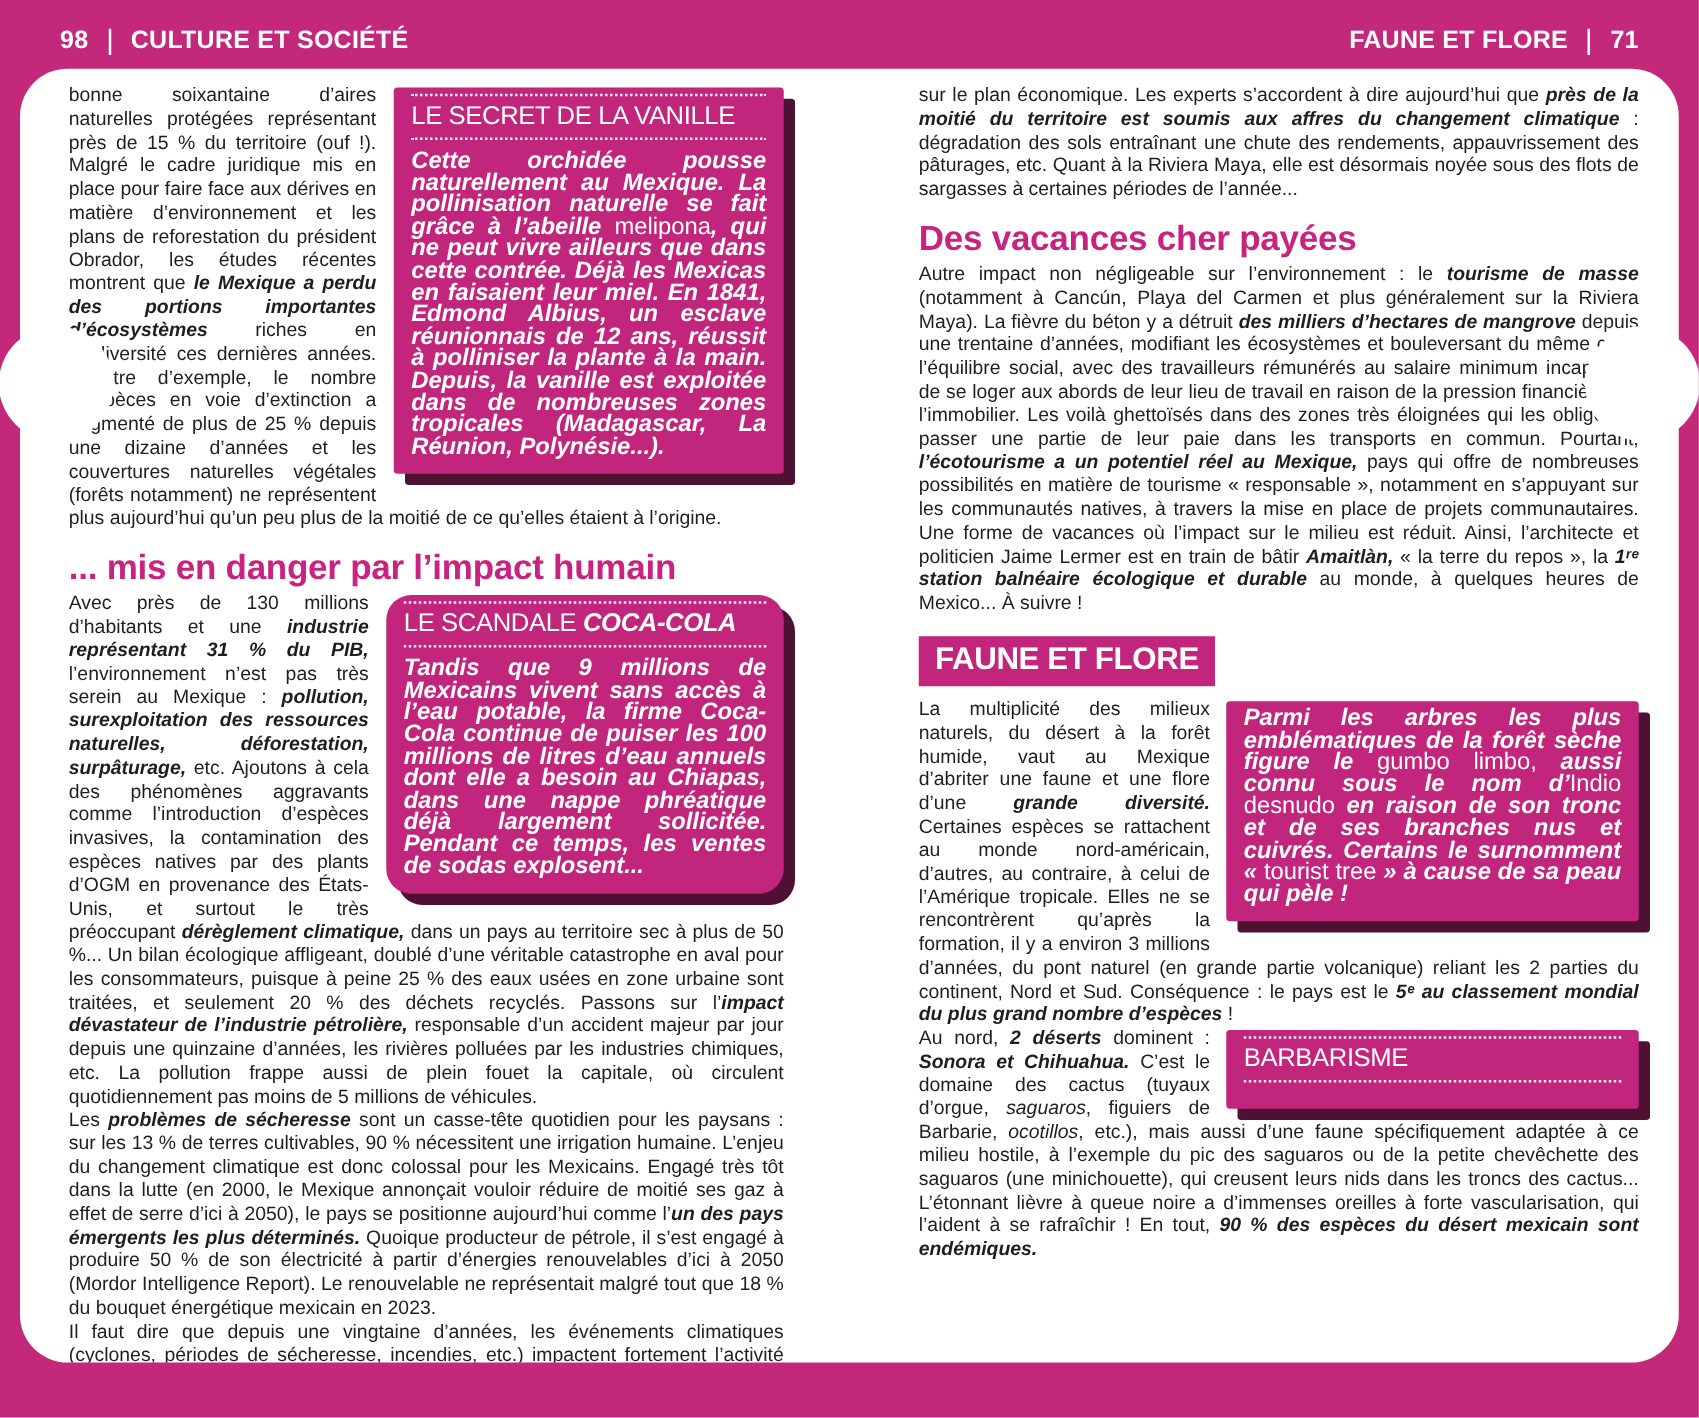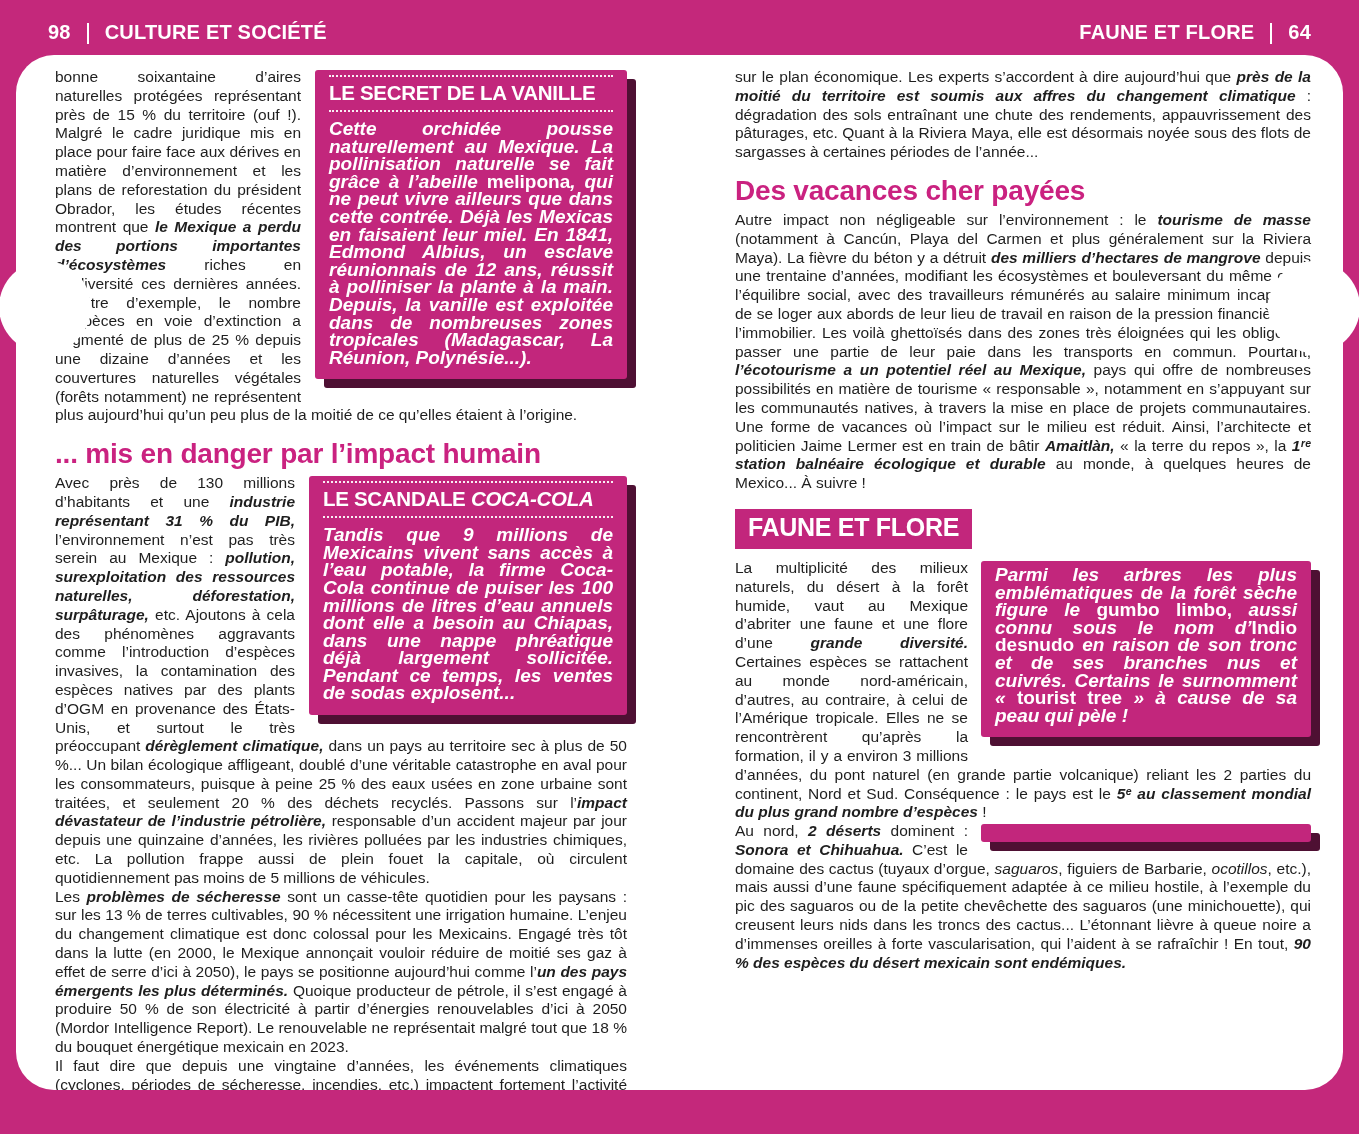--- a/index.html
+++ b/index.html
@@ -41,47 +41,47 @@
     box-shadow:9px 9px 0 var(--callout_shadow);padding:5px 14px 13px;
   }
   .callout-title{
     font-size:20.5px;font-weight:bold;letter-spacing:-0.3px;
     padding:4px 0 5px;margin-bottom:8px;
     border-top:2px dotted rgba(255,255,255,.92);
     border-bottom:2px dotted rgba(255,255,255,.92);
   }
   .callout-body{font-size:19px;line-height:17.6px;text-align:justify;font-weight:bold;}
   .callout-vanille{width:312px;margin:2px 0 10px 14px;}
-  .callout-coca{width:318px;margin:2px 0 10px 14px;}
+  .callout-coca{width:318px;margin:2px 0 10px 14px;border-radius:20px;}
   .callout-soleil{width:330px;margin:2px 0 10px 13px;}
   .callout-barbarisme{width:330px;margin:2px 0 10px 13px;}
   .section-title{
     display:inline-block;background:var(--callout);color:#fff;
     font-weight:bold;font-size:25px;letter-spacing:-0.3px;
     padding:4px 13px 7px;margin:16px 0 10px;
   }
-  .run-b{font-weight:bold;font-style:normal;}
+  .run-b{font-weight:normal;font-style:normal;}
   .run-i{font-style:italic;}
   .run-bi{font-weight:bold;font-style:italic;}
 </style>
 </head>
 <body>
 
 <div class="frame">
 
   <div class="hdr">
     <div class="hdr-group">
       <span>98</span>
       <span class="bar"></span>
       <span>CULTURE ET SOCIÉTÉ</span>
     </div>
     <div class="hdr-group">
       <span>FAUNE ET FLORE</span>
       <span class="bar"></span>
-      <span>64</span>
+      <span>71</span>
     </div>
   </div>
 
   <div class="sheet">
 
     <div class="page page-left">
       <section class="flow">
         <aside class="callout callout-vanille">
           <div class="callout-title"><span class="run-b">LE SECRET DE LA VANILLE</span></div>
           <div class="callout-body"><span class="run-bi">Cette orchidée pousse naturellement au Mexique. La pollinisation naturelle se fait grâce à l’abeille </span><span class="run-b">melipona</span><span class="run-bi">, qui ne peut vivre ailleurs que dans cette contrée. Déjà les Mexicas en faisaient leur miel. En 1841, Edmond Albius, un esclave réunionnais de 12 ans, réussit à polliniser la plante à la main. Depuis, la vanille est exploitée dans de nombreuses zones tropicales (Madagascar, La Réunion, Polynésie...).</span></div>
@@ -115,20 +115,21 @@
 
       <section class="flow">
         <aside class="callout callout-soleil">
           <div class="callout-body"><span class="run-bi">Parmi les arbres les plus emblématiques de la forêt sèche figure le </span><span class="run-b">gumbo limbo,</span><span class="run-bi"> aussi connu sous le nom d’</span><span class="run-b">Indio desnudo</span><span class="run-bi"> en raison de son tronc et de ses branches nus et cuivrés. Certains le surnomment « </span><span class="run-b">tourist tree</span><span class="run-bi"> » à cause de sa peau qui pèle !</span></div>
         </aside>
         <p><span>La multiplicité des milieux naturels, du désert à la forêt humide, vaut au Mexique d’abriter une faune et une flore d’une </span><span class="run-bi">grande diversité.</span><span> Certaines espèces se rattachent au monde nord-américain, d’autres, au contraire, à celui de l’Amérique tropicale. Elles ne se rencontrèrent qu’après la formation, il y a environ 3 millions d’années, du pont naturel (en grande partie volcanique) reliant les 2 parties du continent, Nord et Sud. Conséquence : le pays est le </span><span class="run-bi">5ᵉ au classement mondial du plus grand nombre d’espèces</span><span> !</span></p>
       </section>
 
       <section class="flow">
         <aside class="callout callout-barbarisme">
+          <div class="callout-title"><span class="run-b">BARBARISME</span></div>
         </aside>
         <p><span>Au nord, </span><span class="run-bi">2 déserts</span><span> dominent : </span><span class="run-bi">Sonora et Chihuahua.</span><span> C’est le domaine des cactus (tuyaux d’orgue, </span><span class="run-i">saguaros</span><span>, figuiers de Barbarie, </span><span class="run-i">ocotillos</span><span>, etc.), mais aussi d’une faune spécifiquement adaptée à ce milieu hostile, à l’exemple du pic des saguaros ou de la petite chevêchette des saguaros (une minichouette), qui creusent leurs nids dans les troncs des cactus... L’étonnant lièvre à queue noire a d’immenses oreilles à forte vascularisation, qui l’aident à se rafraîchir ! En tout, </span><span class="run-bi">90 % des espèces du désert mexicain sont endémiques.</span></p>
       </section>
     </div>
 
   </div>
 
   <div class="notch notch-left"></div>
   <div class="notch notch-right"></div>
 

